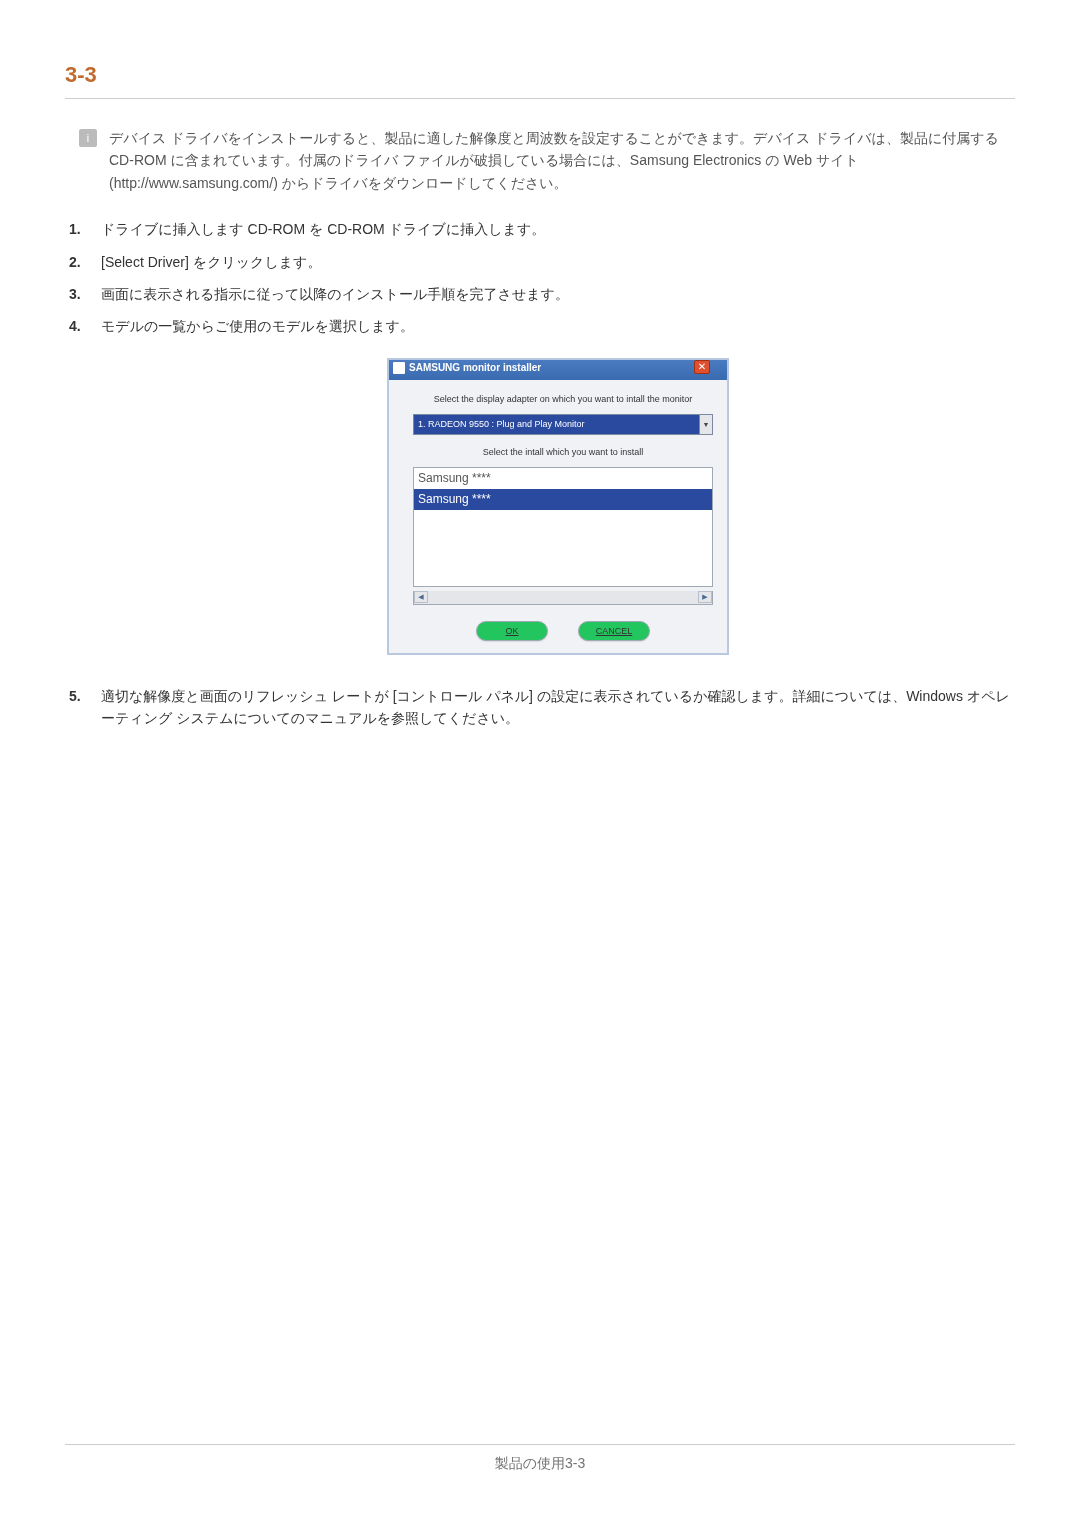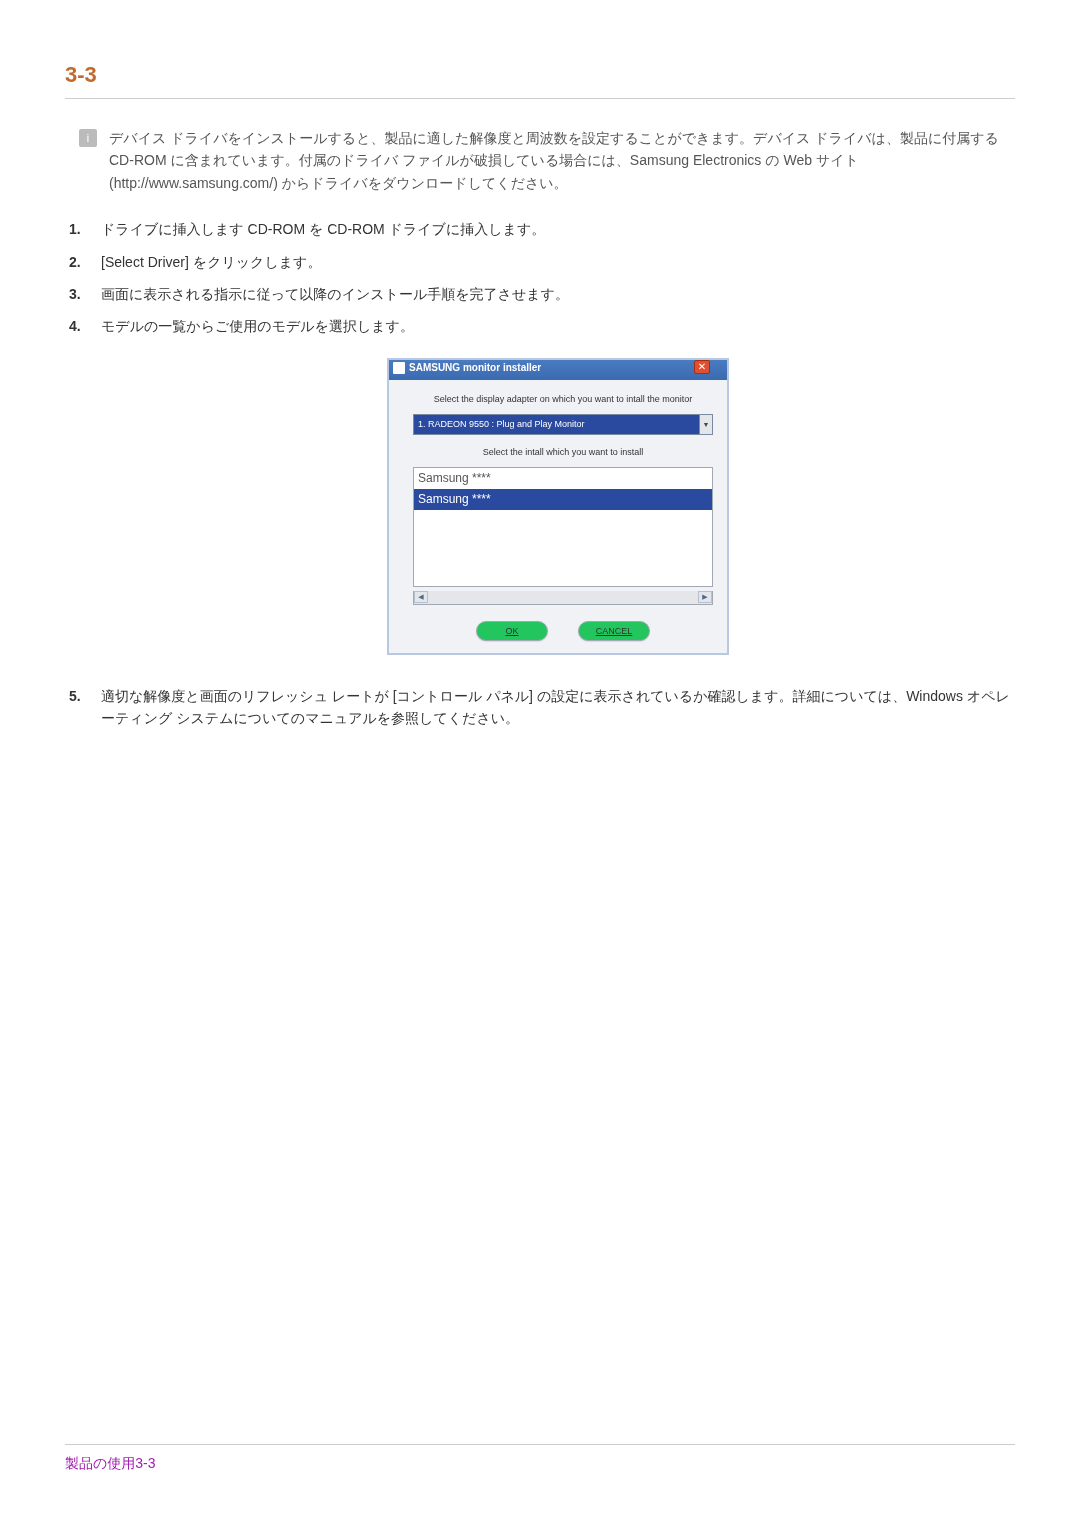--- a/index.html
+++ b/index.html
@@ -217,23 +217,23 @@
     text-decoration: underline;
   }
   .footer {
     position: absolute;
     left: 65px;
     right: 65px;
     bottom: 54px;
     border-top: 1px solid #ccc;
     padding-top: 10px;
     display: flex;
-    justify-content: flex-start;
+    justify-content: center;
     font-size: 14px;
-    color: #a21caf;
+    color: #737373;
   }
 </style>
 </head>
 <body>
 
 <div class="page">
 
   <div class="heading-row">
     <span class="heading-num">3-3</span>
   </div>

